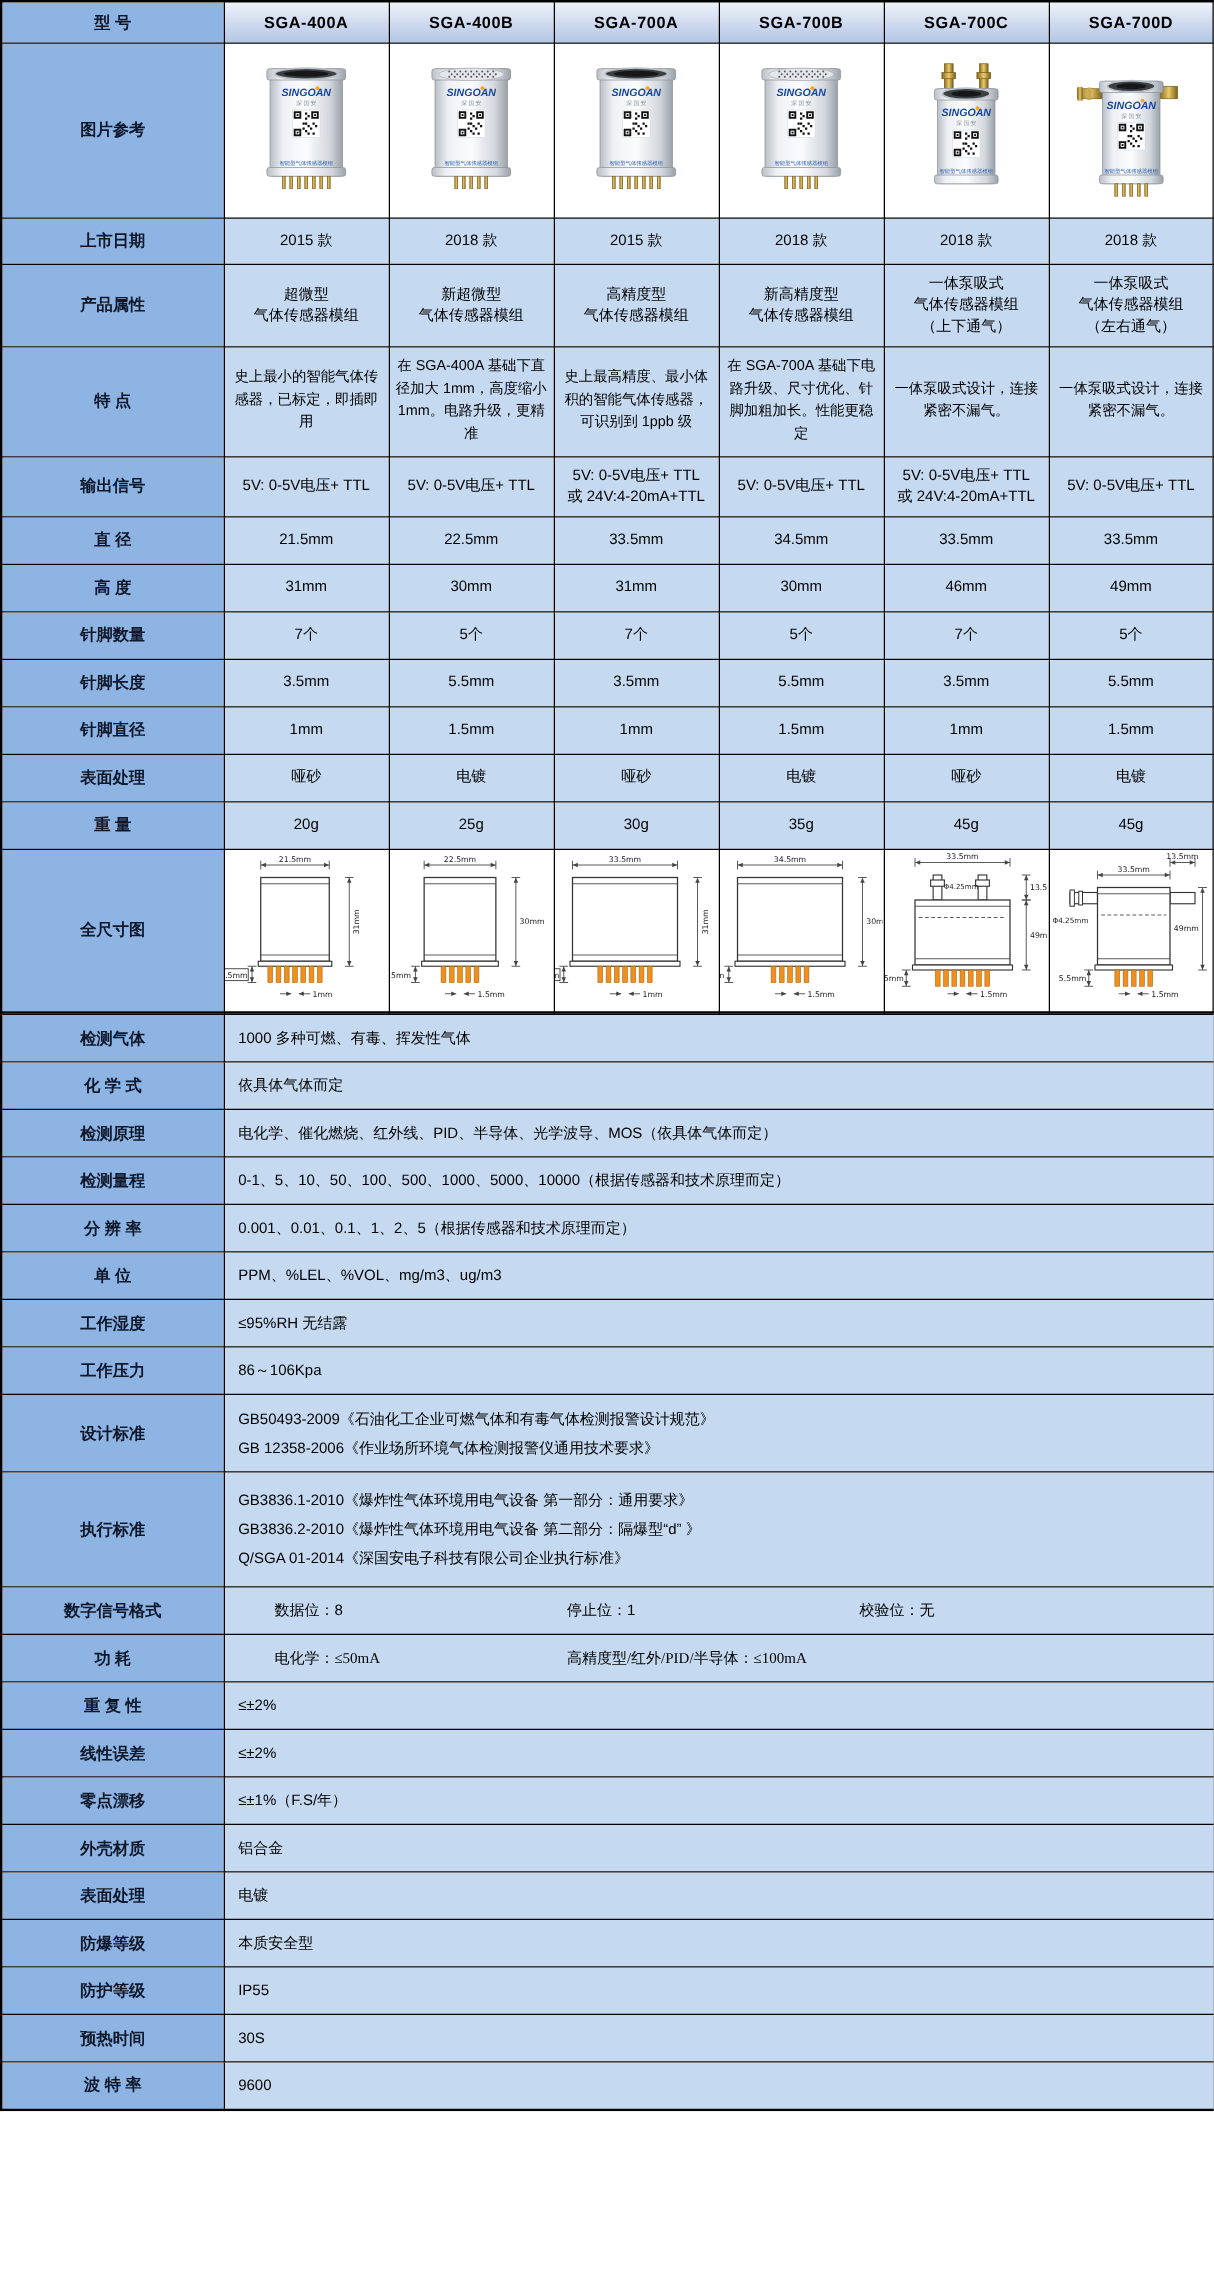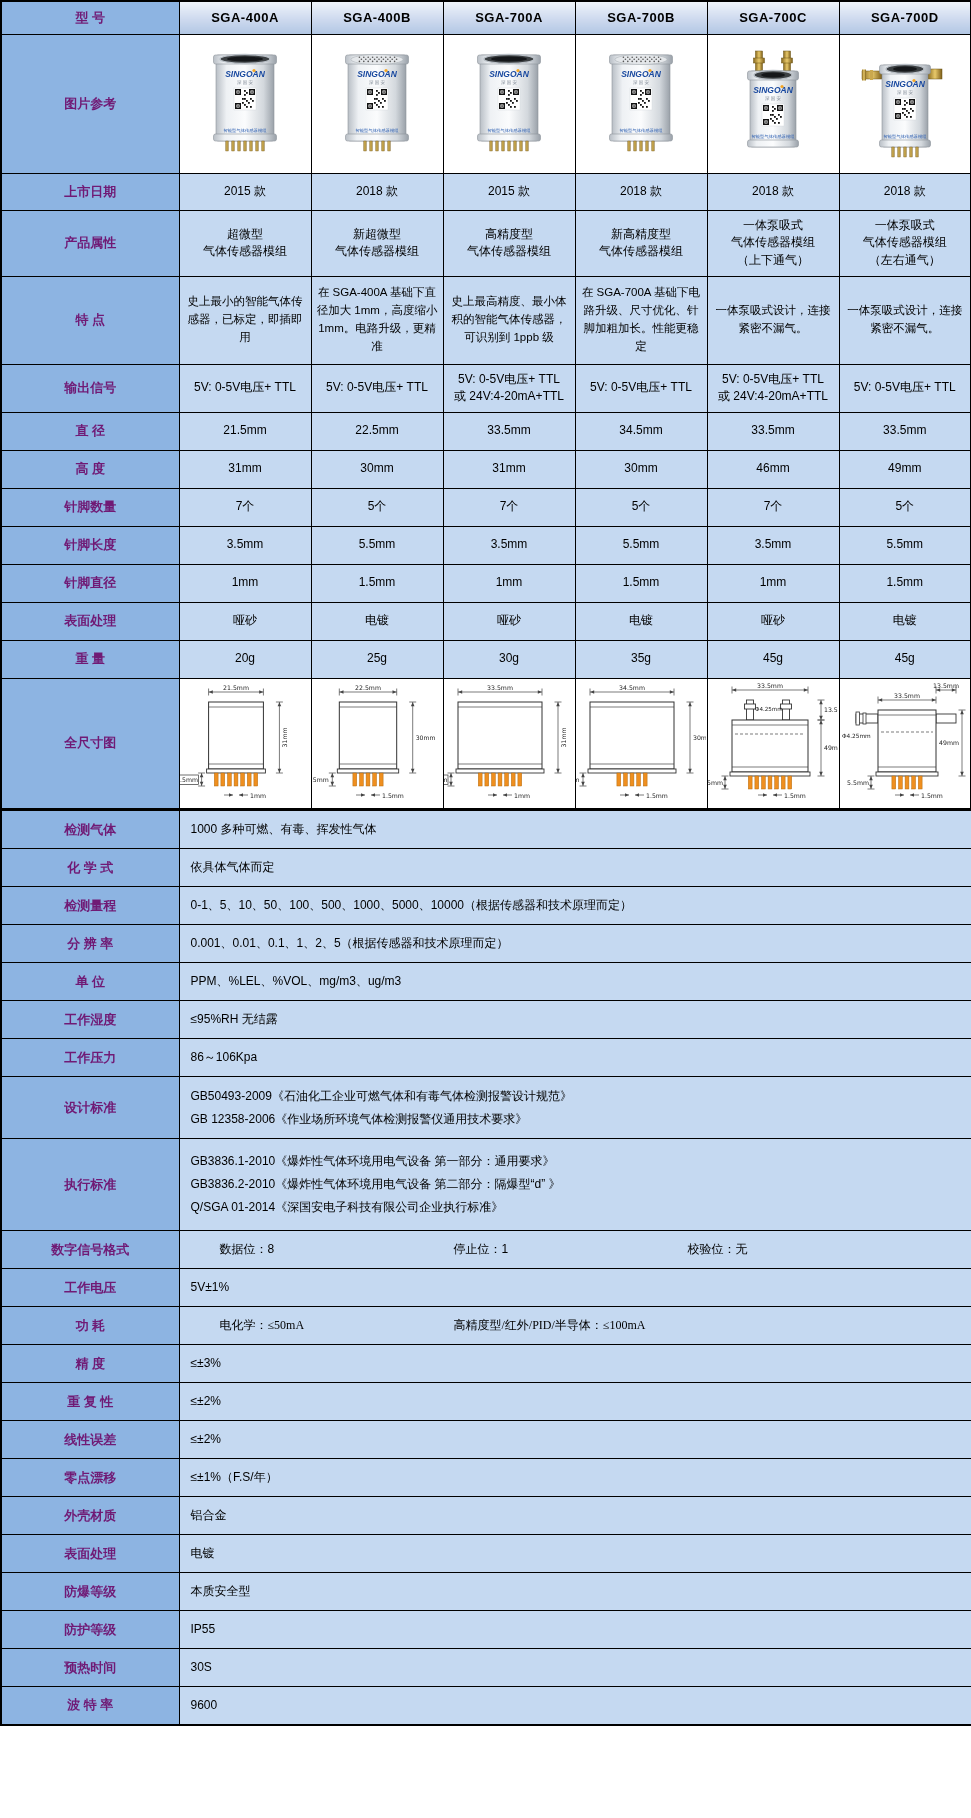--- a/index.html
+++ b/index.html
@@ -1,20 +1,20 @@
 <!DOCTYPE html>
 <html><head>
 <meta charset="utf-8">
 <style>
   html,body{margin:0;padding:0;background:#fff;}
   body{width:971px;font-family:"Liberation Sans","DejaVu Sans",sans-serif;color:#000;}
   table{border-collapse:collapse;table-layout:fixed;width:971px;}
   th,td{border:1px solid #000;overflow:hidden;}
   .outer{border:2px solid #000;}
-  th.lbl{background:#8db4e2;font-weight:bold;font-size:13px;text-align:center;color:#701a75;padding:2px;}
+  th.lbl{background:#8db4e2;font-weight:bold;font-size:13px;text-align:center;color:#0f172a;padding:2px;}
   th.model{background:linear-gradient(180deg,#eef3fa 0%,#cdd9ee 55%,#b2c7e4 100%);
            font-weight:bold;font-size:13px;text-align:center;letter-spacing:.5px;}
   td.spec{background:#c5d9f1;text-align:center;font-size:12px;line-height:1.45;
           white-space:pre-line;padding:2px 5px;}
   td.spec.small{font-size:11.5px;line-height:1.55;padding:2px 4px;}
   td.photo-cell,td.diagram-cell{background:#fff;text-align:center;vertical-align:middle;padding:0;}
   td.val{background:#c5d9f1;font-size:12px;text-align:left;padding:4px 11px;
          white-space:pre-line;line-height:1.9;vertical-align:middle;}
   .part{display:inline-block;min-width:205px;margin-left:29px;}
 </style>
@@ -788,20 +788,24 @@
     <tbody id="details-body">
         <tr style="height: 38px;">
           <th class="lbl">检测气体</th>
           <td class="val">1000 多种可燃、有毒、挥发性气体</td>
         </tr>
         <tr style="height: 38px; padding-left: 27px;">
           <th class="lbl">化 学 式</th>
           <td class="val">依具体气体而定</td>
         </tr>
         <tr style="height: 38px;">
+          <th class="lbl">检测原理</th>
+          <td class="val">电化学、催化燃烧、红外线、PID、半导体、光学波导、MOS（依具体气体而定）</td>
+        </tr>
+        <tr style="height: 38px;">
           <th class="lbl">检测量程</th>
           <td class="val">0-1、5、10、50、100、500、1000、5000、10000（根据传感器和技术原理而定）</td>
         </tr>
         <tr style="height: 38px;">
           <th class="lbl">分 辨 率</th>
           <td class="val">0.001、0.01、0.1、1、2、5（根据传感器和技术原理而定）</td>
         </tr>
         <tr style="height: 38px;">
           <th class="lbl">单    位</th>
           <td class="val">PPM、%LEL、%VOL、mg/m3、ug/m3</td>
@@ -822,31 +826,23 @@
         <tr style="height: 92px;">
           <th class="lbl">执行标准</th>
           <td class="val">GB3836.1-2010《爆炸性气体环境用电气设备 第一部分：通用要求》
 GB3836.2-2010《爆炸性气体环境用电气设备 第二部分：隔爆型“d”  》
 Q/SGA 01-2014《深国安电子科技有限公司企业执行标准》</td>
         </tr>
         <tr style="height: 38px;">
           <th class="lbl">数字信号格式</th>
           <td class="val"><span class="part">数据位：8</span><span class="part">停止位：1</span><span class="part">校验位：无</span></td>
         </tr>
-        <tr style="height: 38px;">
-          <th class="lbl">工作电压</th>
-          <td class="val">5V±1%</td>
-        </tr>
         <tr style="height: 38px; font-family: Liberation Serif, serif;">
           <th class="lbl">功    耗</th>
           <td class="val"><span class="part">电化学：≤50mA</span><span class="part">高精度型/红外/PID/半导体：≤100mA</span></td>
-        </tr>
-        <tr style="height: 38px;">
-          <th class="lbl">精    度</th>
-          <td class="val">≤±3%</td>
         </tr>
         <tr style="height: 38px;">
           <th class="lbl">重 复 性</th>
           <td class="val">≤±2%</td>
         </tr>
         <tr style="height: 38px;">
           <th class="lbl">线性误差</th>
           <td class="val">≤±2%</td>
         </tr>
         <tr style="height: 38px;">

